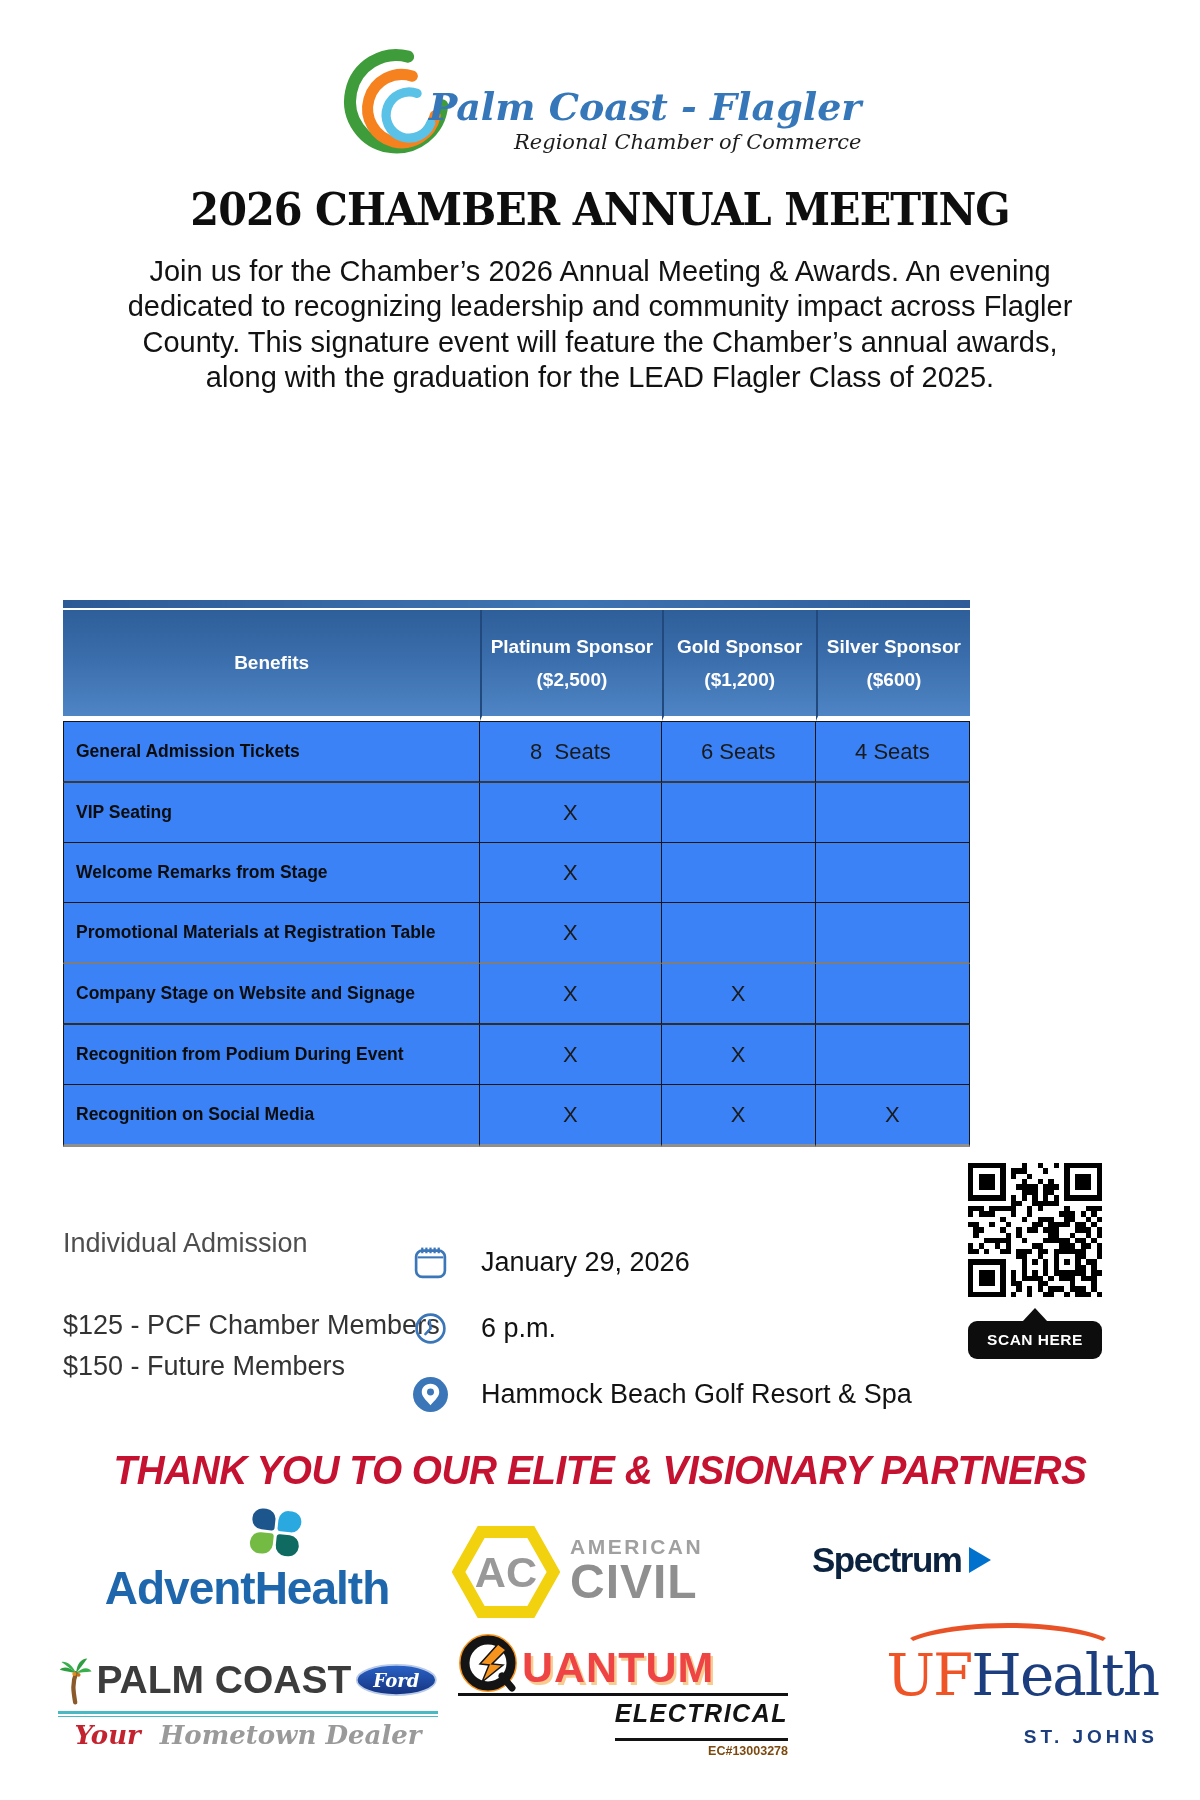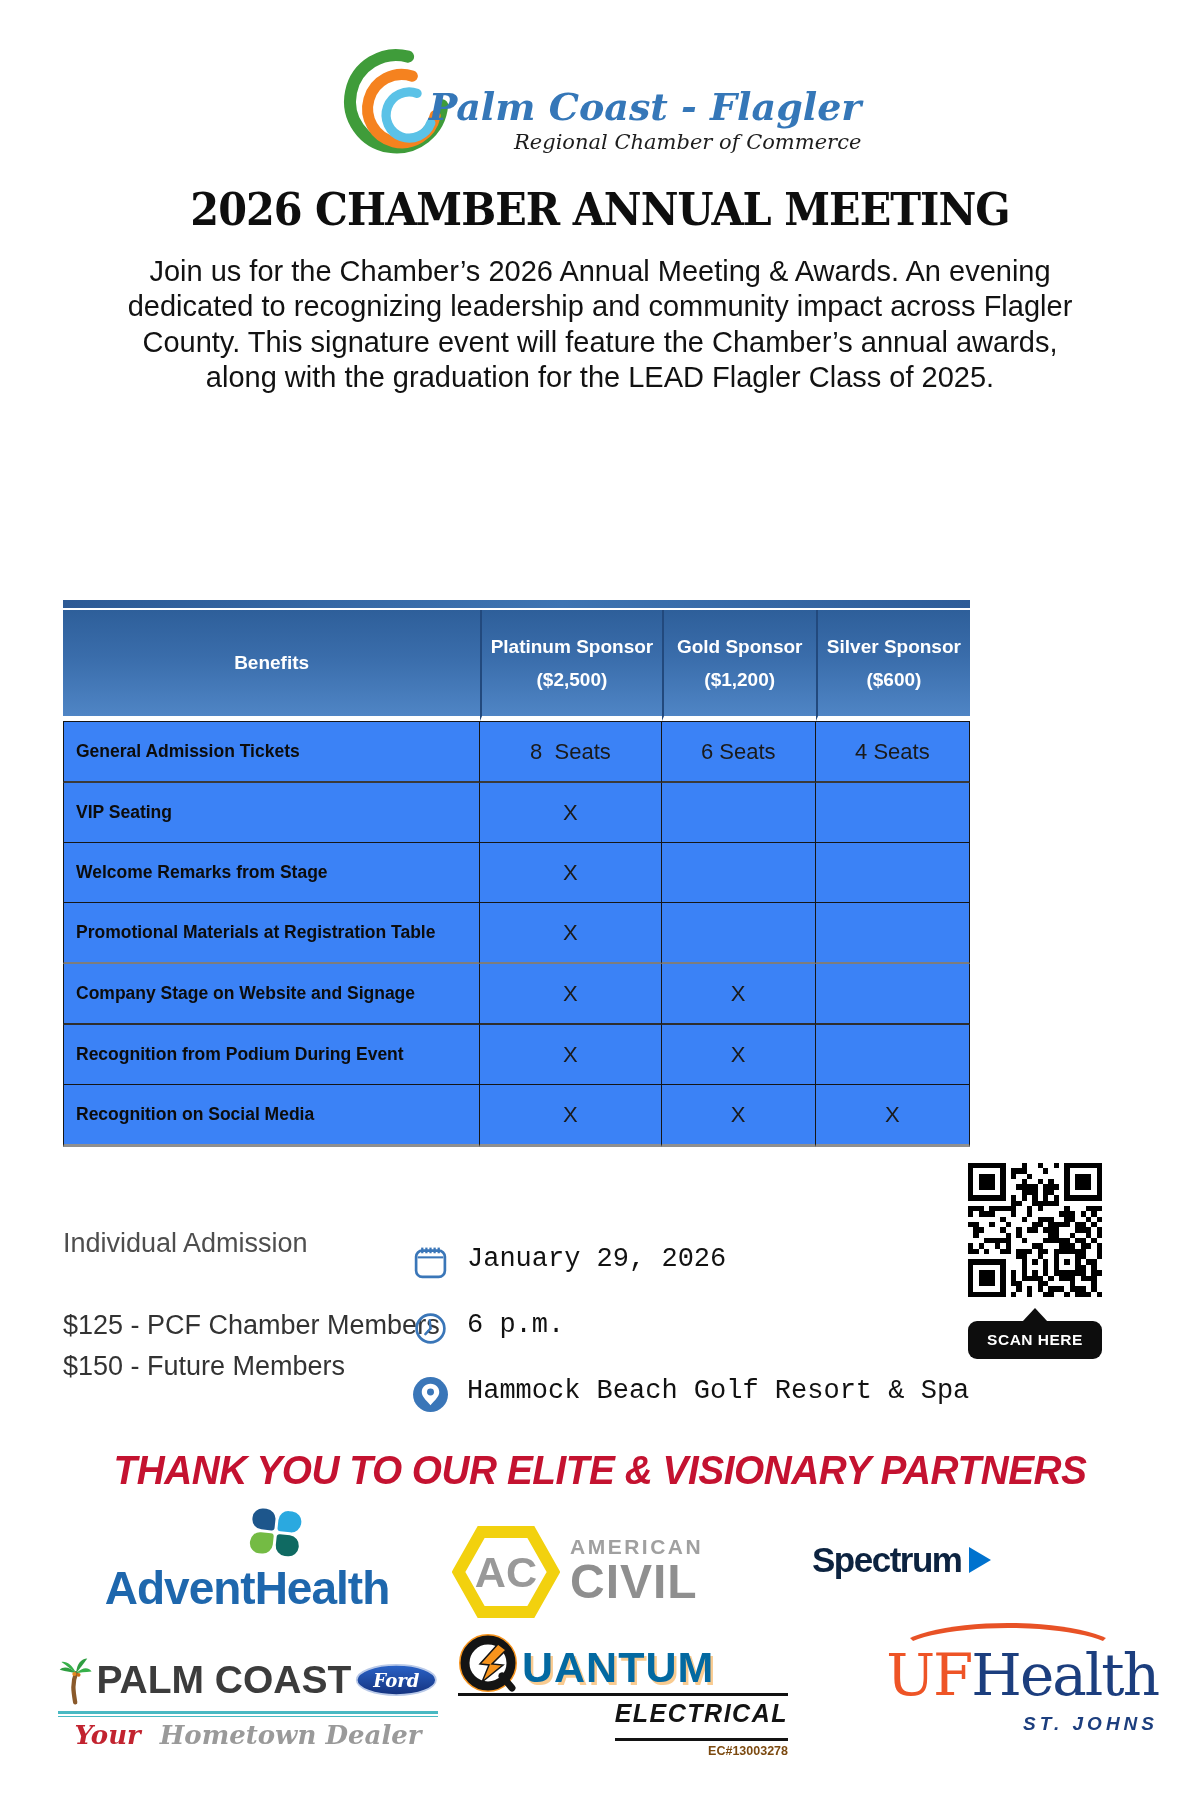--- a/index.html
+++ b/index.html
@@ -37,21 +37,21 @@
   table.benefits tbody tr:nth-child(1) td{border-bottom:2.5px solid #3a3a3a;}
   table.benefits tbody tr:nth-child(4) td{border-bottom:2.5px solid #7d7d7d;}
   table.benefits tbody tr:nth-child(5) td{border-bottom:2.5px solid #2e2e2e;}
   table.benefits tbody tr:last-child td{border-bottom:3.5px solid #8f8f8f;}
 
   
   .admission{position:absolute;left:63px;top:1228px;}
   .admission-heading{font-size:27px;color:#4e4e4e;}
   .admission-prices{margin-top:46px;font-size:27px;color:#333333;line-height:1.5;}
   .event-details{position:absolute;left:412px;top:1244px;display:flex;flex-direction:column;gap:29px;}
-  .event-row{display:flex;gap:18px;font-size:27px;color:#121212;font-family:Liberation Mono, monospace;}
+  .event-row{display:flex;align-items:center;gap:32px;font-size:27px;color:#121212;}
   .event-row svg{display:block;}
 
   .qr-block{position:absolute;left:968px;top:1163px;width:134px;}
   .qr-svg{width:134px;height:134px;display:block;}
   .scan-badge{margin-top:24px;position:relative;background:#0d0d0d;border-radius:9px;height:38px;
       display:flex;align-items:center;justify-content:center;color:#fff;font-weight:700;font-size:15.5px;letter-spacing:.5px;}
   .scan-badge::before{content:"";position:absolute;top:-13px;left:50%;transform:translateX(-50%);
       border-left:13px solid transparent;border-right:13px solid transparent;border-bottom:14px solid #0d0d0d;}
 
   
@@ -81,33 +81,33 @@
   .pcford{position:absolute;left:58px;top:1652px;width:380px;}
   .pcf-top{display:flex;align-items:center;gap:4px;}
   .pcf-name{font-size:39px;font-weight:800;color:#3c3c3c;white-space:nowrap;letter-spacing:0;}
   .pcf-rule{height:2px;border-top:3px solid #49b9c3;border-bottom:1px solid #49b9c3;margin:3px 0 3px 0;}
   .pcf-tagline{text-align:center;font-family:"DejaVu Serif",serif;font-style:italic;font-weight:700;font-size:26px;}
   .t-your{color:#c2232f;}
   .t-rest{color:#9a9a9a;margin-left:10px;}
 
   .quantum{position:absolute;left:458px;top:1632px;width:330px;}
   .q-line1{display:flex;align-items:flex-end;}
-  .q-rest{font-size:43px;font-weight:800;color:#0369a1;letter-spacing:1px;line-height:1;margin-left:2px;
+  .q-rest{font-size:43px;font-weight:800;color:#ef4444;letter-spacing:1px;line-height:1;margin-left:2px;
       margin-bottom:7px;text-shadow:2.5px 2.5px 0 rgba(244,152,33,.5);}
   .q-underline{border-top:3px solid #111;margin-top:-3px;}
   .q-electrical{font-size:25px;font-weight:800;font-style:italic;color:#131313;letter-spacing:1.5px;
       border-bottom:3px solid #131313;width:fit-content;margin-left:auto;padding-bottom:10px;margin-top:3px;}
   .q-license{text-align:right;font-size:12.5px;font-weight:700;color:#7c4a10;margin-top:3px;}
 
   .ufhealth{position:absolute;left:858px;top:1623px;width:300px;text-align:right;}
   .uf-arc{width:216px;height:50px;border-radius:50%;border:5px solid transparent;border-top-color:#e85226;margin:0 auto -42px;}
   .uf-name{font-family:"DejaVu Serif",serif;font-size:58px;letter-spacing:-2px;white-space:nowrap;}
   .uf-uf{color:#ee5426;}
   .uf-h{color:#1c3e7e;}
-  .uf-sub{font-size:19px;font-weight:700;color:#1c3e7e;letter-spacing:4px;margin-top:4px;font-style:italic;}
+  .uf-sub{font-size:19px;font-weight:700;color:#1c3e7e;letter-spacing:4px;margin-top:17px;}
 </style>
 </head>
 <body>
 
 <div class="page">
 
   <div class="logo-block">
     <svg width="120" height="120" viewBox="0 0 130 130">
       <path d="M 111.8 66.4 A 50 50 0 1 1 74.9 13.7" fill="none" stroke="#3f9c3a" stroke-width="13" stroke-linecap="round"></path>
       <path d="M 104.2 77.7 A 37 37 0 1 1 79.4 34.8" fill="none" stroke="#f5821f" stroke-width="12" stroke-linecap="round"></path>

